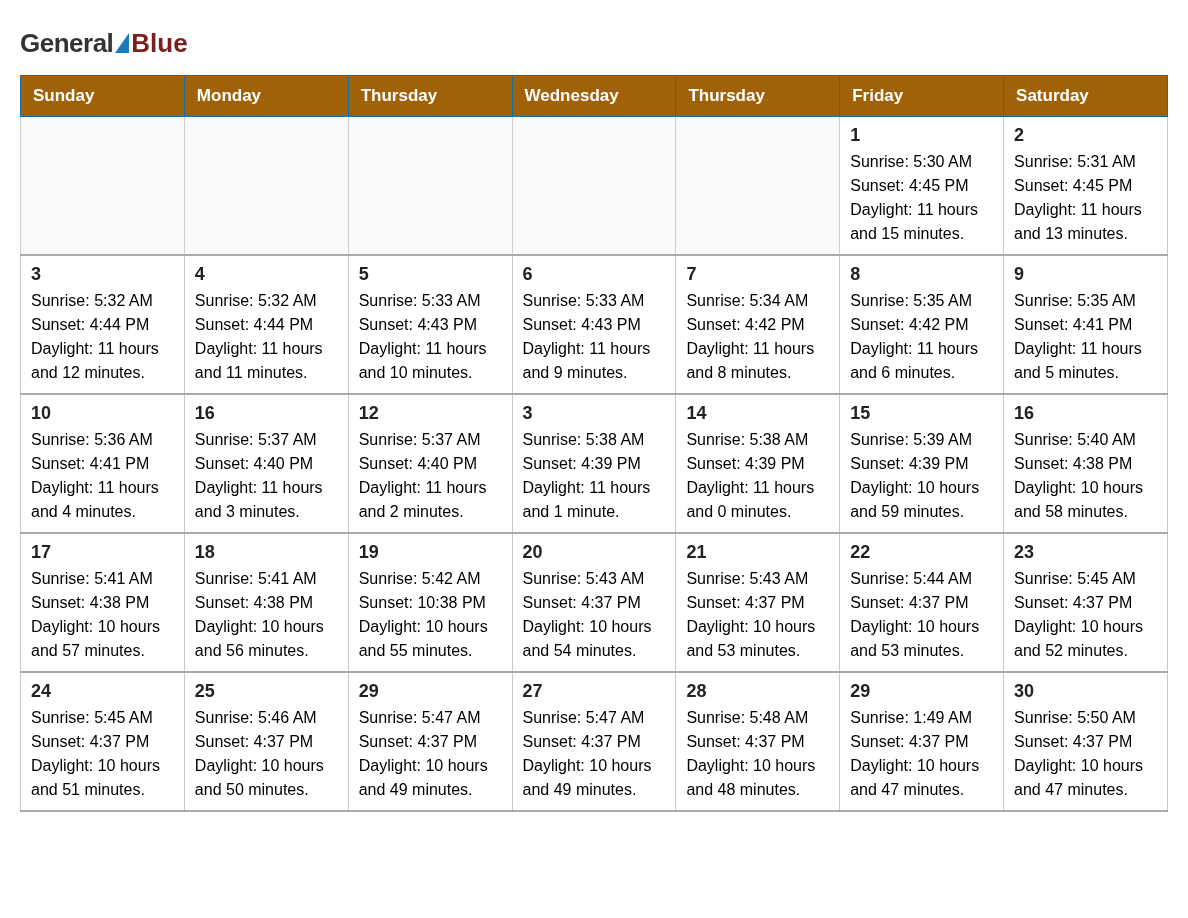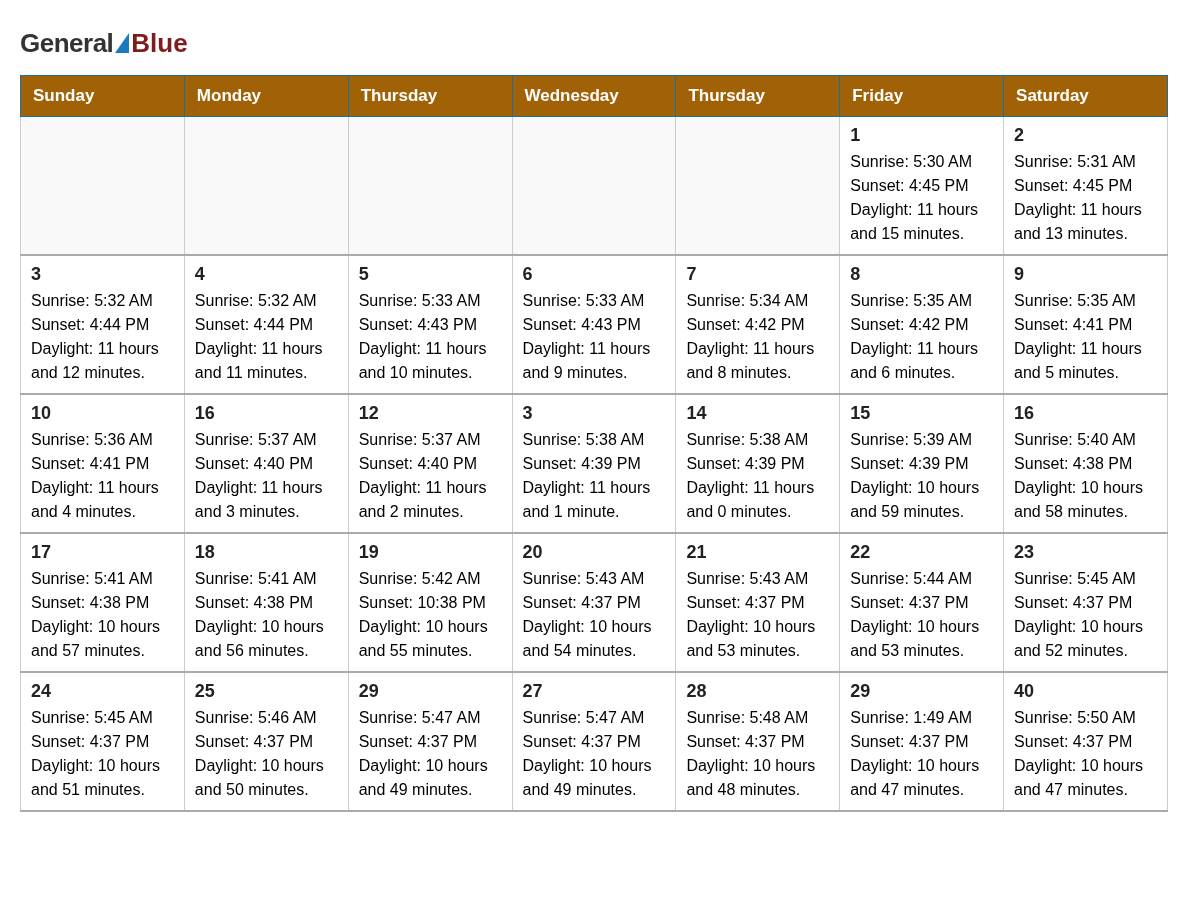--- a/index.html
+++ b/index.html
@@ -343,21 +343,21 @@
 and 48 minutes.</div>
         </td>
         <td>
           <span class="day-number">29</span>
           <div class="day-info">Sunrise: 1:49 AM
 Sunset: 4:37 PM
 Daylight: 10 hours
 and 47 minutes.</div>
         </td>
         <td>
-          <span class="day-number">40</span>
+          <span class="day-number">30</span>
           <div class="day-info">Sunrise: 5:50 AM
 Sunset: 4:37 PM
 Daylight: 10 hours
 and 47 minutes.</div>
         </td>
       </tr>
     </tbody>
 </table>
 
 </body></html>

